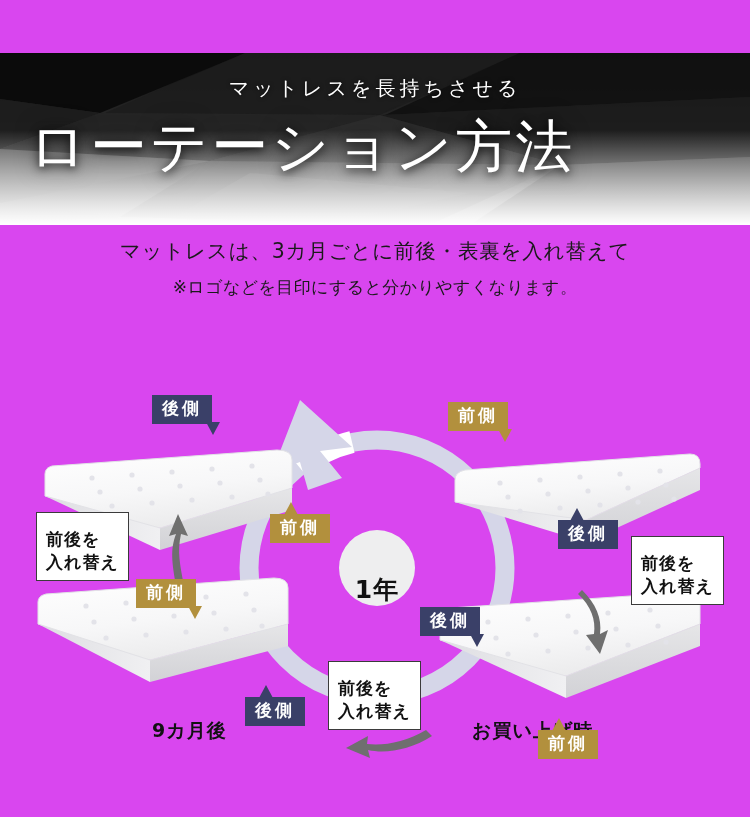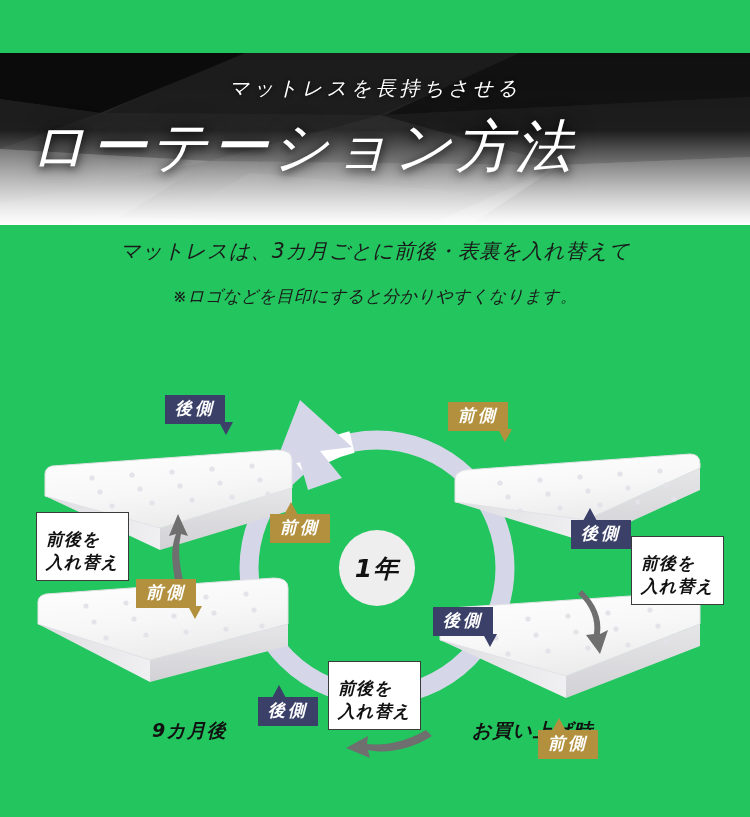--- a/index.html
+++ b/index.html
@@ -1,21 +1,21 @@
 <!DOCTYPE html>
 <html lang="ja"><head>
 <meta charset="utf-8">
 <style>
   html,body{margin:0;padding:0;}
   body{
     width:750px;height:817px;background:#ffffff;
     font-family:"DejaVu Sans","Liberation Sans",sans-serif;
     overflow:hidden;position:relative;
   }
-  #root{position:relative;width:750px;height:817px;background:#22c55e;font-style:italic;}
+  #root{position:relative;width:750px;height:817px;background:#d946ef;}
 
   
   .banner{position:absolute;left:0;top:53px;width:750px;height:172px;overflow:hidden;background:#0d0d0d;}
   .banner .facets{position:absolute;inset:0;}
   .banner .fade{
     position:absolute;left:0;bottom:0;width:750px;height:95px;
     background:linear-gradient(to bottom,rgba(255,255,255,0) 0%,rgba(255,255,255,0.55) 55%,rgba(255,255,255,1) 100%);
   }
   .banner-sub{
     position:absolute;left:0;top:22px;width:750px;text-align:center;
@@ -29,57 +29,57 @@
     font-size:57px;font-weight:400;letter-spacing:3px;z-index:4;
     text-shadow:0 2px 10px rgba(0,0,0,.85),0 0 22px rgba(0,0,0,.6);
   }
 
   
   .lead{
     position:absolute;left:0;top:234px;width:750px;text-align:center;
     color:#1a1a1a;line-height:1.68;
   }
   .lead .l1,.lead .l2{font-size:20.5px;letter-spacing:.8px;display:block;}
-  .lead .l3{font-size:17px;letter-spacing:.4px;display:block;margin-top:14px;}
+  .lead .l3{font-size:17px;letter-spacing:.4px;display:block;margin-top:5px;}
 
   
   .diagram{position:absolute;left:0;top:350px;width:594px;height:440px;}
   .diagram svg{position:absolute;left:0;top:0;}
 
   
   .step-cap{
     position:absolute;font-size:19px;font-weight:700;color:#111;
     letter-spacing:1px;white-space:nowrap;
   }
   #cap-9  {left:152px;top:368px;}
   #cap-buy{left:472px;top:368px;}
 
   
   .badge{
     position:absolute;color:#fff;font-size:17px;font-weight:700;
     padding:4px 10px 5px;letter-spacing:3px;white-space:nowrap;line-height:1.15;
   }
-  .badge.navy{background:#3a4068;margin-left:13px;}
+  .badge.navy{background:#3a4068;}
   .badge.gold{background:#b2903d;}
   .badge .tail{position:absolute;width:0;height:0;}
   .badge.navy .tail{border-left:7px solid transparent;border-right:7px solid transparent;border-top:13px solid #3a4068;}
   .badge.gold .tail{border-left:7px solid transparent;border-right:7px solid transparent;border-top:13px solid #b2903d;}
 
   
   .swapbox{
     position:absolute;border:1.6px solid #3b3b3b;background:#fff;
     padding:15px 9px 6px;font-size:17px;font-weight:700;color:#111;
     line-height:1.35;letter-spacing:1px;text-align:left;white-space:nowrap;
   }
 
   
   .year-circle{
     position:absolute;left:339px;top:530px;width:76px;height:76px;
     border-radius:50%;background:#eeeeef;
-    display:flex;align-items:center;justify-content:center;
+    display:flex;align-items:flex-end;justify-content:center;
   }
   .year-circle span{font-size:25px;font-weight:700;color:#111;letter-spacing:1px;}
 </style>
 </head>
 <body>
 
 <div id="root">
 
   <div class="banner">
     <svg class="facets" width="750" height="172" viewBox="0 0 750 172">

